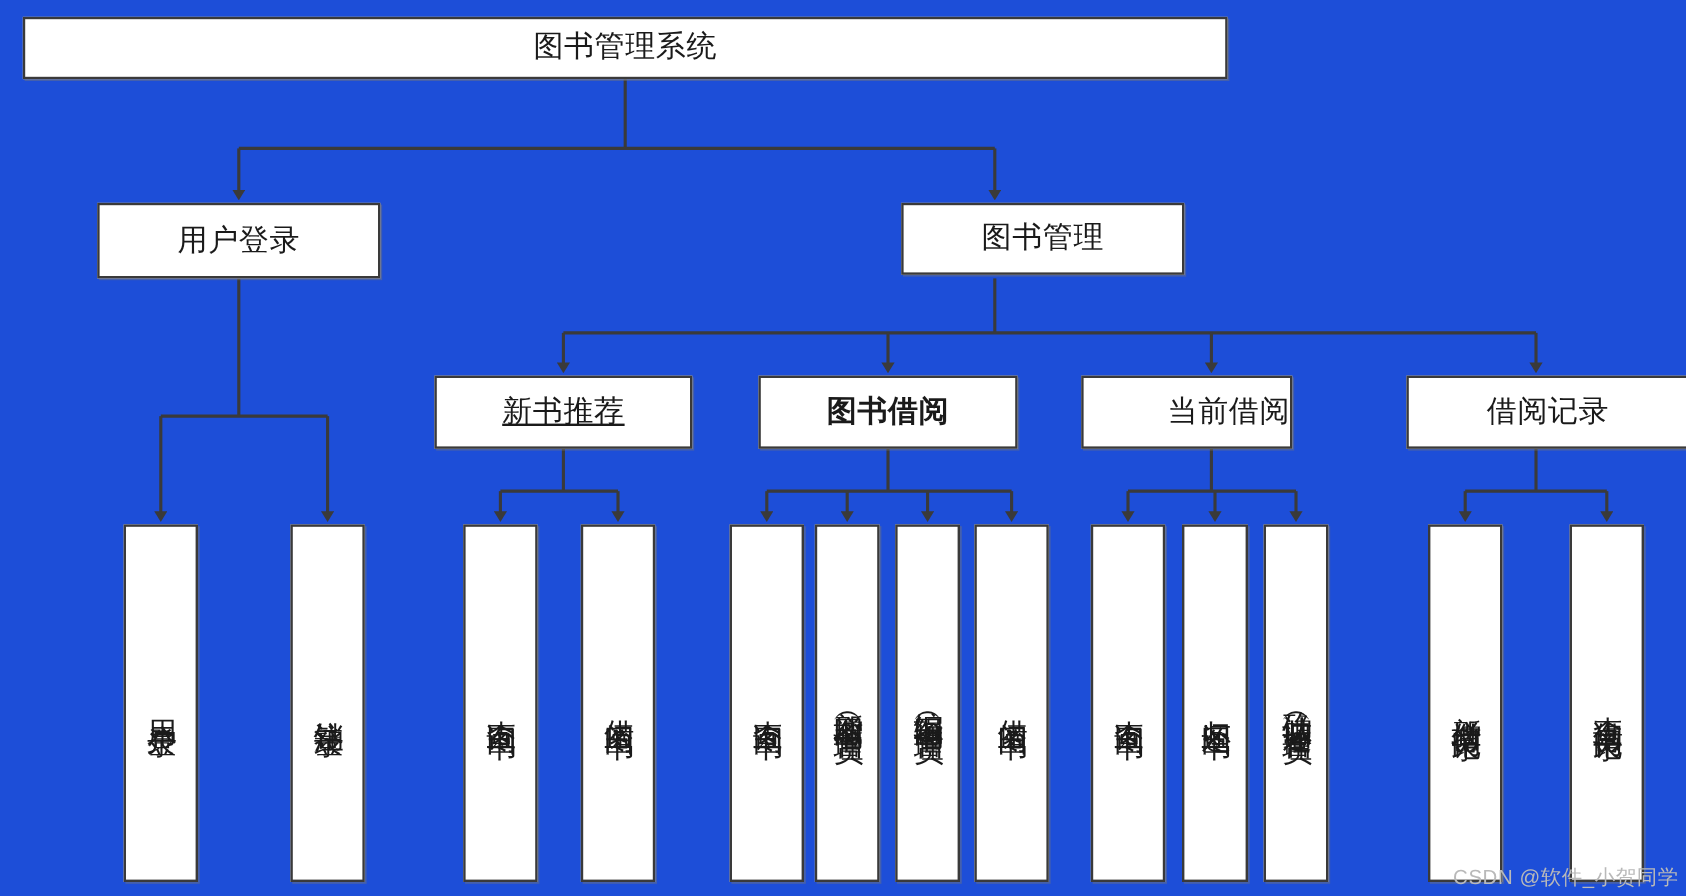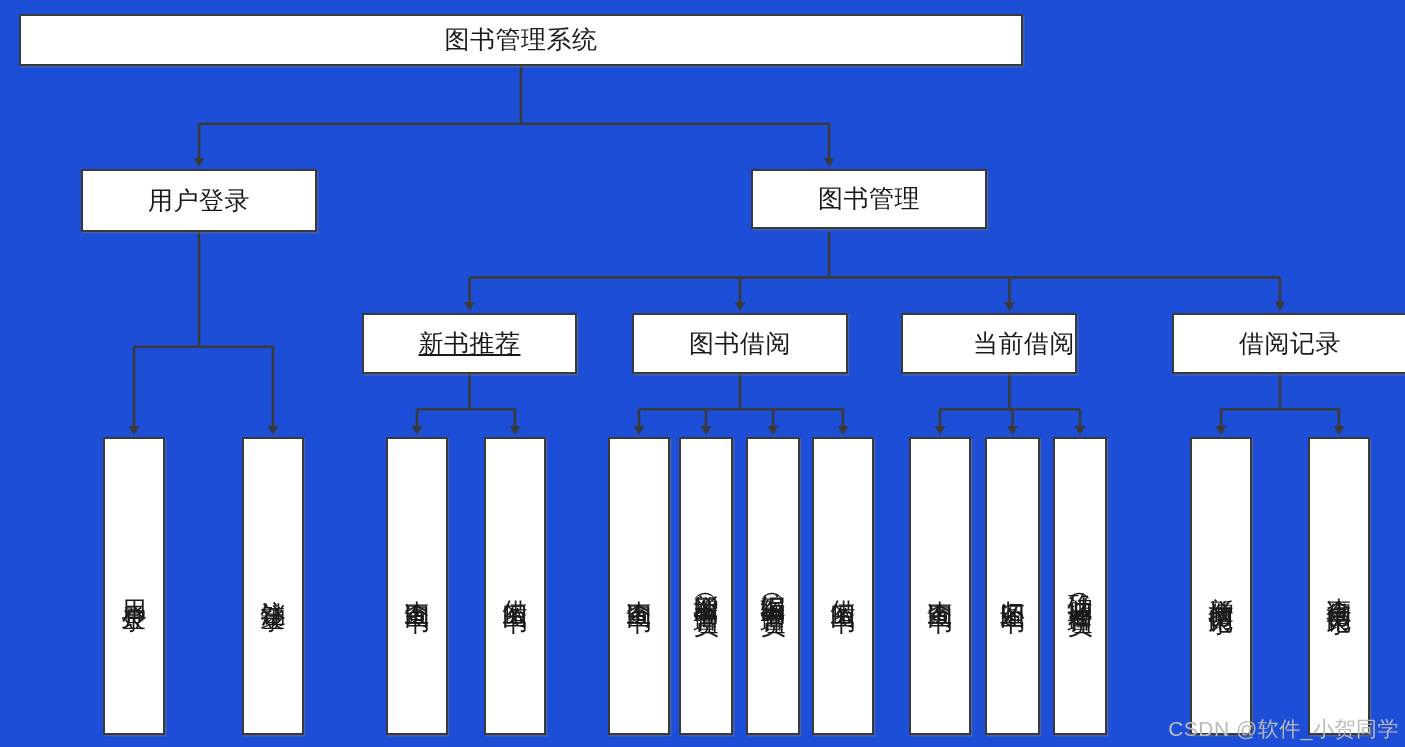--- a/index.html
+++ b/index.html
@@ -59,21 +59,21 @@
     font-size: 25px;
     line-height: 1.0;
     letter-spacing: 3px;
     white-space: normal;
     max-height: 100%;
   }
   #watermark {
     position: absolute;
     right: 6px;
     bottom: 4px;
-    font-size: 21px;
+    font-size: 17px;
     color: #b9b9b9;
     letter-spacing: 0.5px;
     white-space: nowrap;
     user-select: none;
   }
 </style>
 </head>
 <body>
 
 <div id="canvas">
@@ -127,21 +127,21 @@
       </div>
       <div class="node horiz" style="left: 81px; top: 169px; width: 236px; height: 63px;">
         <span class="lbl">用户登录</span>
       </div>
       <div class="node horiz" style="left: 711px; top: 169px; width: 236px; height: 60px; margin-left: 40px;">
         <span class="lbl">图书管理</span>
       </div>
       <div class="node horiz" style="left: 362px; top: 313px; width: 215px; height: 61px; text-decoration: underline;">
         <span class="lbl">新书推荐</span>
       </div>
-      <div class="node horiz" style="left: 632px; top: 313px; width: 216px; height: 61px;">
+      <div class="node horiz" style="left: 632px; top: 313px; width: 216px; height: 61px; font-weight: bold;">
         <span class="lbl">图书借阅</span>
       </div>
       <div class="node horiz" style="left: 901px; top: 313px; width: 176px; height: 61px; justify-content: flex-end;">
         <span class="lbl">当前借阅</span>
       </div>
       <div class="node horiz" style="left: 1172px; top: 313px; width: 236px; height: 61px;">
         <span class="lbl">借阅记录</span>
       </div>
       <div class="node vert" style="left: 103px; top: 437px; width: 62px; height: 298px;">
         <span class="lbl">用户登录</span>

